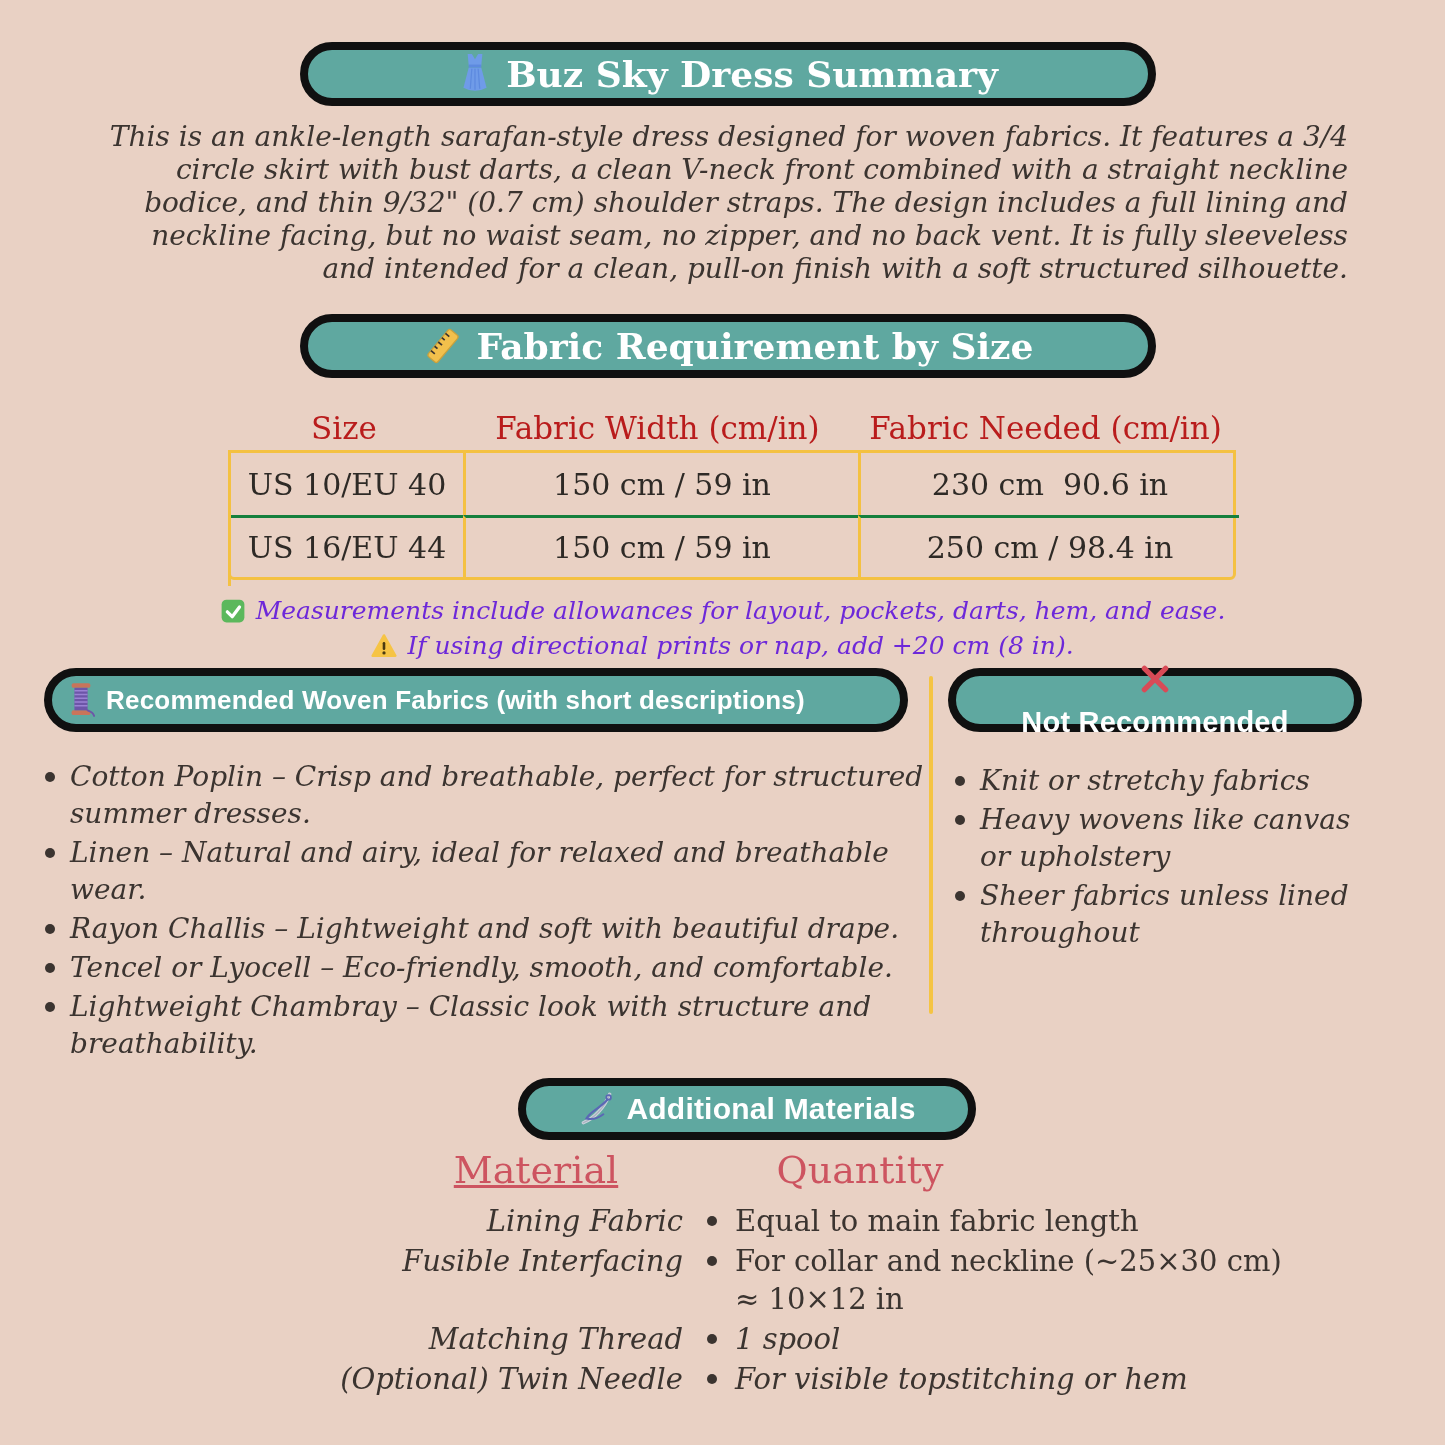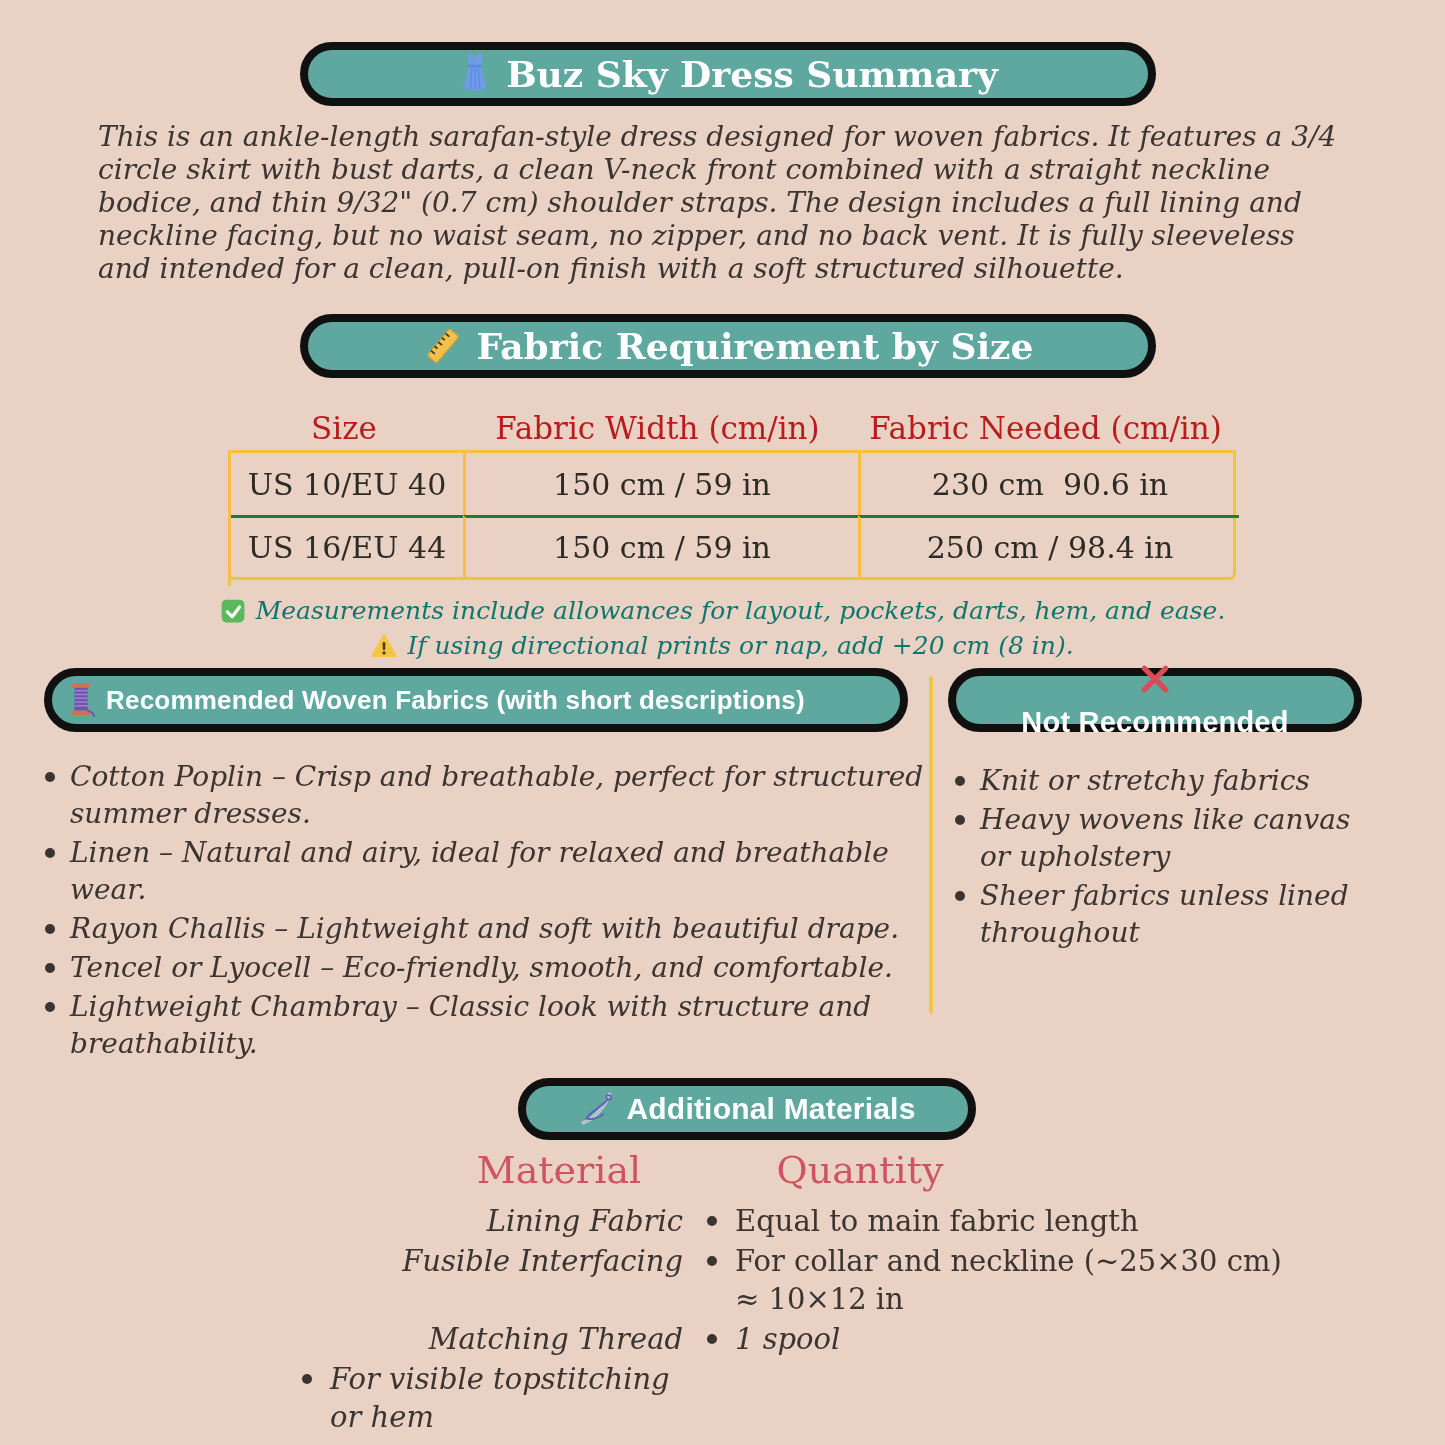--- a/index.html
+++ b/index.html
@@ -18,21 +18,21 @@
   .pill.serif { font-weight:bold; font-size:36px; font-family:"DejaVu Serif", serif;text-align:right; }
   .pill.sans  { font-weight:bold; font-family:"Liberation Sans", sans-serif; letter-spacing:.2px; }
   #pill-summary    { left:300px; top:42px;  width:856px; height:64px; }
   #pill-fabric     { left:300px; top:314px; width:856px; height:64px; }
   #pill-recommended{ left:44px;  top:668px; width:864px; height:64px; font-size:26px; justify-content:flex-start; padding-left:14px; gap:10px;}
   #pill-notrec     { left:948px; top:668px; width:414px; height:64px; font-size:29px; gap:10px;flex-direction:column;}
   #pill-additional { left:518px; top:1078px; width:458px; height:62px; font-size:30px; gap:10px;}
 
   #summary-body {
     position:absolute; left:98px; top:120px; width:1250px;
-    text-align:left; font-style:italic; font-size:28px; line-height:33px;
+    text-align:right; font-style:italic; font-size:28px; line-height:33px;
     color:#3b3430;
   }
 
   
   #size-table-head {
     position:absolute; left:228px; top:410px; width:1008px;
     display:grid; grid-template-columns:232px 395px 381px;
     color:#b91c1c; font-size:31px; text-align:center;
   }
   #size-table-body {
@@ -42,33 +42,33 @@
   }
   .cell {
     box-sizing:border-box; height:62px;
     display:flex; align-items:center; justify-content:center;
     font-size:30px; color:#2e2a26; white-space:pre-wrap;
   }
   .cell.c1, .cell.c2 { border-left:3px solid #f4c142; }
   .cell.r1 { border-top:3px solid #15803d; }
   #table-stub { position:absolute; left:228px; top:574px; width:3px; height:12px; background:#f4c142; }
 
-  #notes { position:absolute; left:0; top:593px; width:1445px; font-style:italic; font-size:25px; color:#0f766e; }
+  #notes { position:absolute; left:0; top:593px; width:1445px; font-style:italic; font-size:25px; color:#6d28d9; }
   .note-line { display:flex; align-items:center; justify-content:center; gap:10px; height:35px; }
 
   #column-divider { position:absolute; left:929px; top:676px; width:4px; height:338px; background:#f5c443; border-radius:2px; }
 
   ul.blist { list-style:none; margin:0; padding:0; font-style:italic; font-size:28px; line-height:37px; }
   ul.blist li { position:relative; padding-left:30px; margin-bottom:2px; }
   ul.blist li::before { content:""; position:absolute; left:5px; top:14px; width:10px; height:10px; border-radius:50%; background:#3b3430; }
   #recommended-list { position:absolute; left:40px;  top:758px; width:885px; }
   #notrec-list      { position:absolute; left:950px; top:762px; width:415px; }
 
   .mat-header { position:absolute; top:1148px; font-size:38px; color:#cd5460; text-align:center; }
-  #mh-material { left:419px; width:280px; }
+  #mh-material { left:396px; width:280px;text-decoration:underline; }
   #mh-quantity { left:720px; width:280px; }
 
   #materials {
     position:absolute; left:290px; top:1202px; width:1025px;
     display:grid; grid-template-columns:405px 620px; row-gap:2px;
     font-size:29px; line-height:38px;
   }
   .mat-name { text-align:right; font-style:italic; padding-right:12px; align-self:start; }
   .mat-qty  { position:relative; padding-left:40px; align-self:start; }
   .mat-qty::before { content:""; position:absolute; left:12px; top:14px; width:10px; height:10px; border-radius:50%; background:#3b3430; }
@@ -178,14 +178,15 @@
 <div class="mat-header" id="mh-material">Material</div>
 <div class="mat-header" id="mh-quantity">Quantity</div>
 
 <div id="materials">
   <div class="mat-name">Lining Fabric</div>
   <div class="mat-qty">Equal to main fabric length</div>
   <div class="mat-name">Fusible Interfacing</div>
   <div class="mat-qty">For collar and neckline (~25×30 cm) ≈ 10×12 in</div>
   <div class="mat-name">Matching Thread</div>
   <div class="mat-qty italic">1 spool</div>
+  <div class="mat-name">(Optional) Twin Needle</div>
   <div class="mat-qty italic">For visible topstitching or hem</div>
 </div>
 
 </body></html>

